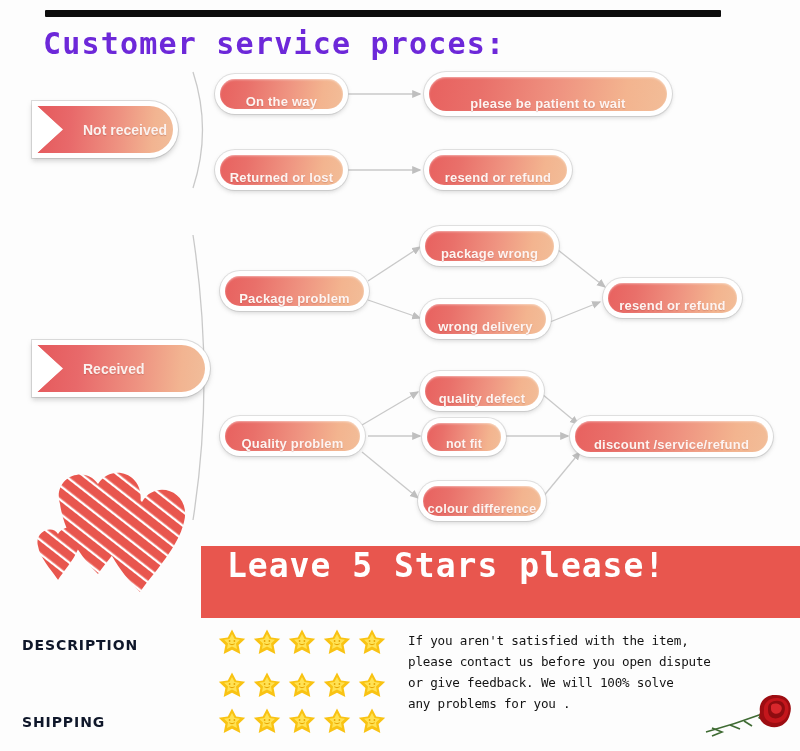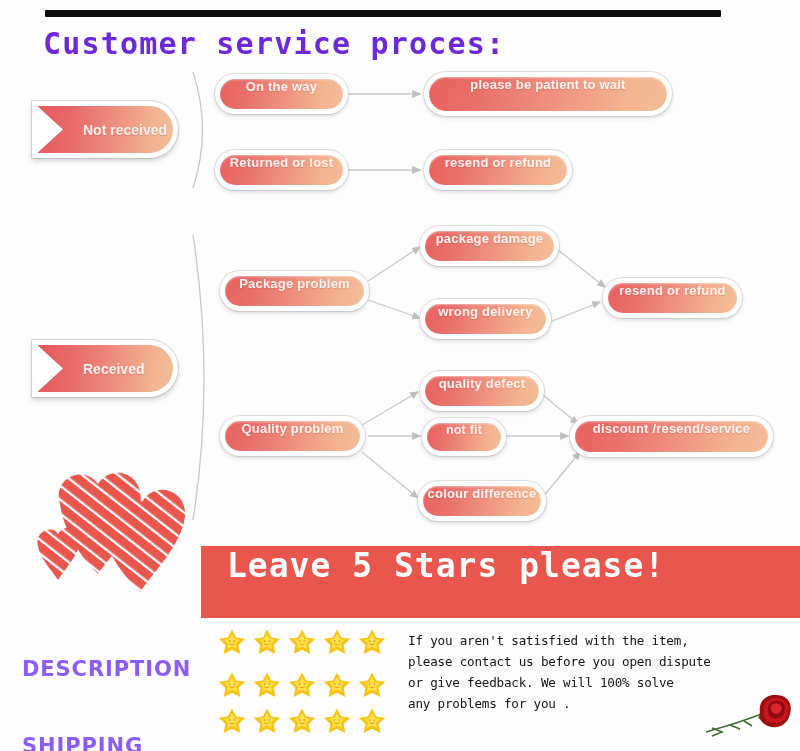--- a/index.html
+++ b/index.html
@@ -31,21 +31,21 @@
   .pill{
     position:absolute;box-sizing:border-box;
     border-radius:999px;
     background:#ffffff;
     padding:5px;
     box-shadow:0 2px 4px rgba(120,120,120,.28), 0 0 0 1px rgba(205,205,205,.55);
   }
   .pill .fill{
     width:100%;height:100%;border-radius:999px;
     background:linear-gradient(100deg,#e8615f 0%,#e9706a 22%,#ef9481 55%,#f3b48f 82%,#f2bd98 100%);
-    display:flex;align-items:flex-start;justify-content:center;
+    display:flex;align-items:flex-end;justify-content:center;
     box-shadow:inset 0 1px 2px rgba(255,255,255,.45);
   }
   .pill .fill span{
     color:#fdf4f1;font-weight:700;letter-spacing:.2px;
     font-size:13px;white-space:nowrap;text-shadow:0 1px 1px rgba(150,60,50,.25);
   }
   .pill.small .fill span{font-size:12.5px;}
 
   
   .ribbon{position:absolute;}
@@ -83,23 +83,22 @@
   .banner span{
     font-family:"DejaVu Sans Mono","Liberation Mono",monospace;
     font-size:33px;font-weight:700;color:#ffffff;letter-spacing:1px;
     margin-left:26px;white-space:nowrap;
   }
 
   
   .rate-label{
     position:absolute;left:22px;
     font-family:"DejaVu Sans","Liberation Sans",sans-serif;
-    font-size:21px;font-weight:700;color:#8b5cf6;letter-spacing:.9px;
+    font-size:14px;font-weight:700;color:#0f172a;letter-spacing:.9px;
     white-space:nowrap;
-    margin-top:20px;
   }
   .stars{position:absolute;display:flex;gap:7px;}
   .stars svg{display:block;}
 
   
   .promise{
     position:absolute;left:408px;top:630px;width:330px;
     font-family:"DejaVu Sans Mono","Liberation Mono",monospace;
     font-size:12.6px;line-height:21px;color:#131313;letter-spacing:-.2px;
   }
@@ -147,21 +146,21 @@
   </svg>
 
   <div class="ribbon" style="left:32px;top:101px;width:146px;height:57px;">
     <div class="outline"></div>
     <div class="body">
       <span>Not received</span>
     </div>
     <div class="notch"></div>
   </div>
 
-  <div class="ribbon" style="left:32px;top:340px;width:146px;height:57px;">
+  <div class="ribbon" style="left:32px;top:340px;width:146px;height:57px;padding-left:32px;">
     <div class="outline"></div>
     <div class="body">
       <span>Received</span>
     </div>
     <div class="notch"></div>
   </div>
 
   <div class="pill" style="left:215px;top:74px;width:133px;height:40px;">
     <div class="fill">
       <span>On the way</span>
@@ -187,21 +186,21 @@
   </div>
 
   <div class="pill" style="left:220px;top:271px;width:149px;height:40px;">
     <div class="fill">
       <span>Package problem</span>
     </div>
   </div>
 
   <div class="pill" style="left:420px;top:226px;width:139px;height:40px;">
     <div class="fill">
-      <span>package damage</span>
+      <span>package wrong</span>
     </div>
   </div>
 
   <div class="pill" style="left:420px;top:299px;width:131px;height:40px;">
     <div class="fill">
       <span>wrong delivery</span>
     </div>
   </div>
 
   <div class="pill" style="left:603px;top:278px;width:139px;height:40px;">
@@ -229,21 +228,21 @@
   </div>
 
   <div class="pill" style="left:418px;top:481px;width:128px;height:40px;">
     <div class="fill">
       <span>colour difference</span>
     </div>
   </div>
 
   <div class="pill" style="left:570px;top:416px;width:203px;height:41px;">
     <div class="fill">
-      <span>discount /resend/service</span>
+      <span>discount /service/refund</span>
     </div>
   </div>
 
   <svg class="hearts" viewBox="0 0 170 150">
     <defs>
       <pattern id="scrib" width="11" height="11" patternUnits="userSpaceOnUse" patternTransform="rotate(-52)">
         <rect width="11" height="11" fill="#e8564e"></rect>
         <rect width="2.3" height="11" fill="#ffffff" x="0" y="0"></rect>
       </pattern>
       <clipPath id="hclip">

